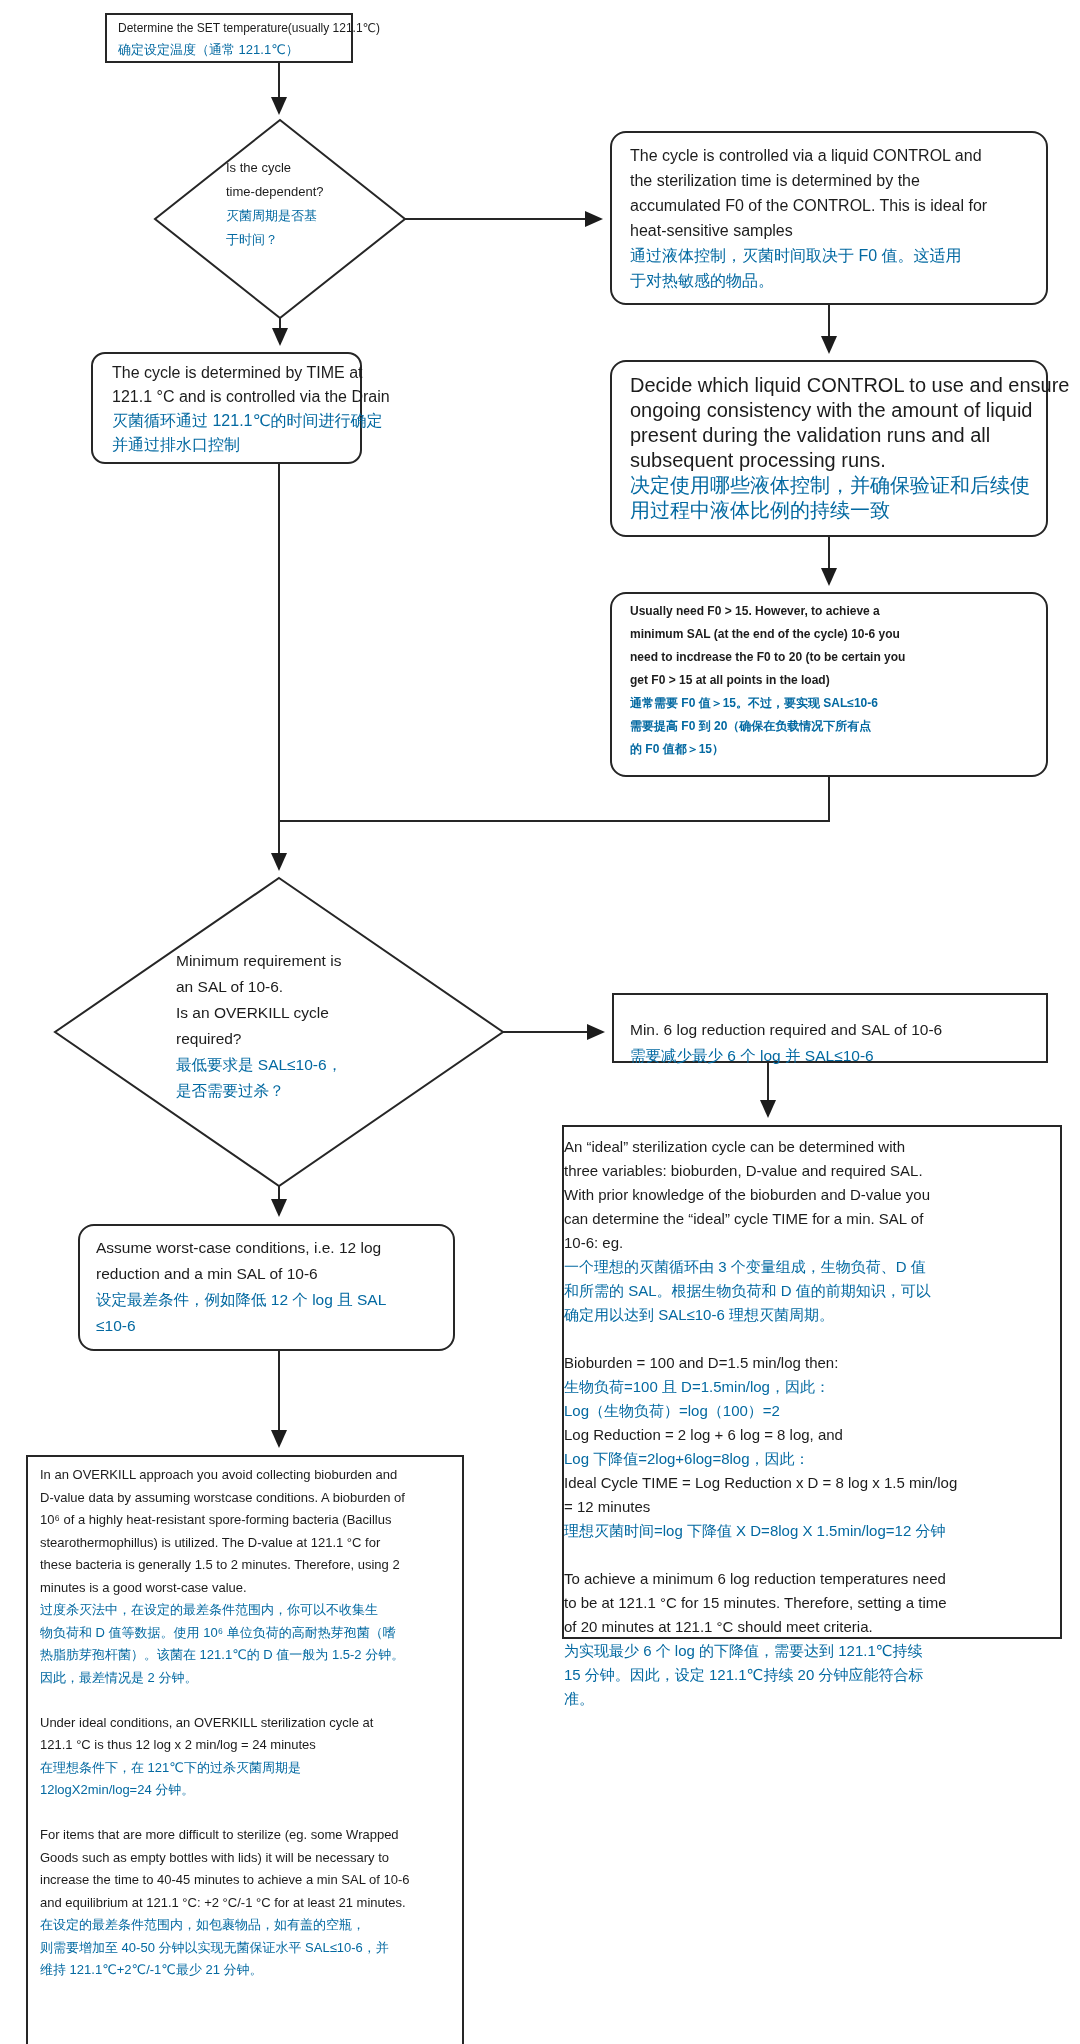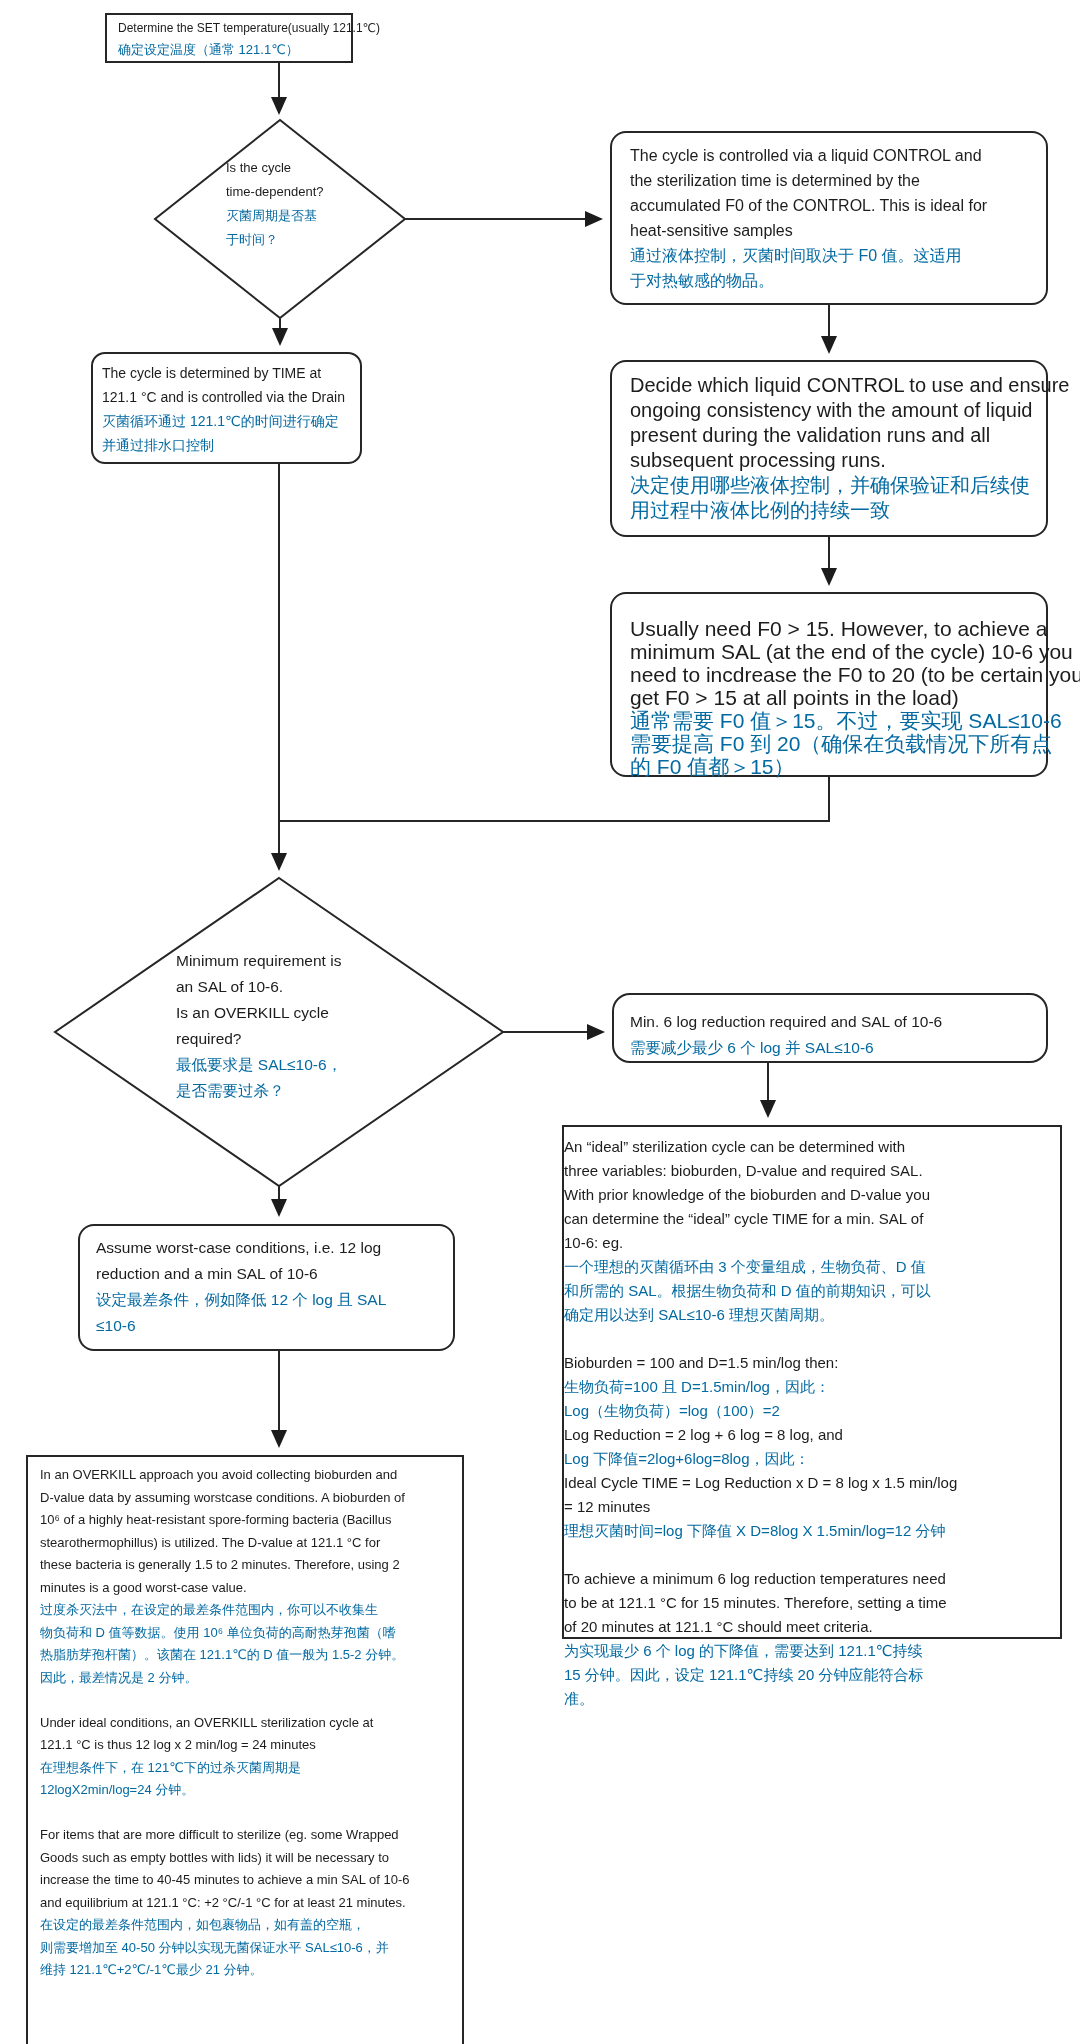--- a/index.html
+++ b/index.html
@@ -14,33 +14,33 @@
   #n-set{left:105px;top:13px;width:248px;height:50px;border-radius:0;padding:3px 11px;font-size:12px;}
   #n-set .ln{line-height:21px;min-height:21px;}
   #n-set .zh{font-size:13px;}
 
   #d1-text{left:226px;top:156px;font-size:13px;}
   #d1-text .ln{line-height:24px;min-height:24px;}
 
   #n-r1{left:610px;top:131px;width:438px;height:174px;border-radius:16px;padding:10px 18px;font-size:16px;}
   #n-r1 .ln{line-height:25px;min-height:25px;}
 
-  #n-l1{left:91px;top:352px;width:271px;height:112px;border-radius:14px;padding:7px 9px;font-size:14px;}
+  #n-l1{left:91px;top:352px;width:271px;height:112px;border-radius:14px;padding:7px 19px;font-size:16px;}
   #n-l1 .ln{line-height:24px;min-height:24px;}
 
   #n-r2{left:610px;top:360px;width:438px;height:177px;border-radius:16px;padding:11px 18px;font-size:20px;}
   #n-r2 .ln{line-height:25px;min-height:25px;}
 
-  #n-r3{left:610px;top:592px;width:438px;height:185px;border-radius:16px;padding:23px 18px;font-size:21px;}
+  #n-r3{left:610px;top:592px;width:438px;height:185px;border-radius:16px;padding:6px 18px;font-size:12px;font-weight:bold;}
   #n-r3 .ln{line-height:23px;min-height:23px;}
 
   #d2-text{left:176px;top:948px;font-size:15.5px;}
   #d2-text .ln{line-height:26px;min-height:26px;}
 
-  #n-r4{left:612px;top:993px;width:436px;height:70px;border-radius:18px;padding:14px 16px;font-size:15.5px;}
+  #n-r4{left:612px;top:993px;width:436px;height:70px;border-radius:0;padding:22px 16px;font-size:15.5px;}
   #n-r4 .ln{line-height:26px;min-height:26px;}
 
   #n-r5{left:562px;top:1125px;width:500px;height:514px;border-radius:0;padding:8px 0;font-size:15px;}
   #n-r5 .ln{line-height:24px;min-height:24px;}
 
   #n-l2{left:78px;top:1224px;width:377px;height:127px;border-radius:16px;padding:9px 16px;font-size:15.5px;}
   #n-l2 .ln{line-height:26px;min-height:26px;}
 
   #n-l3{left:10px;top:1455px;width:438px;height:746px;border-radius:0;padding:7px 12px;font-size:13px;margin-left:16px;}
   #n-l3 .ln{line-height:22.5px;min-height:22.5px;}

